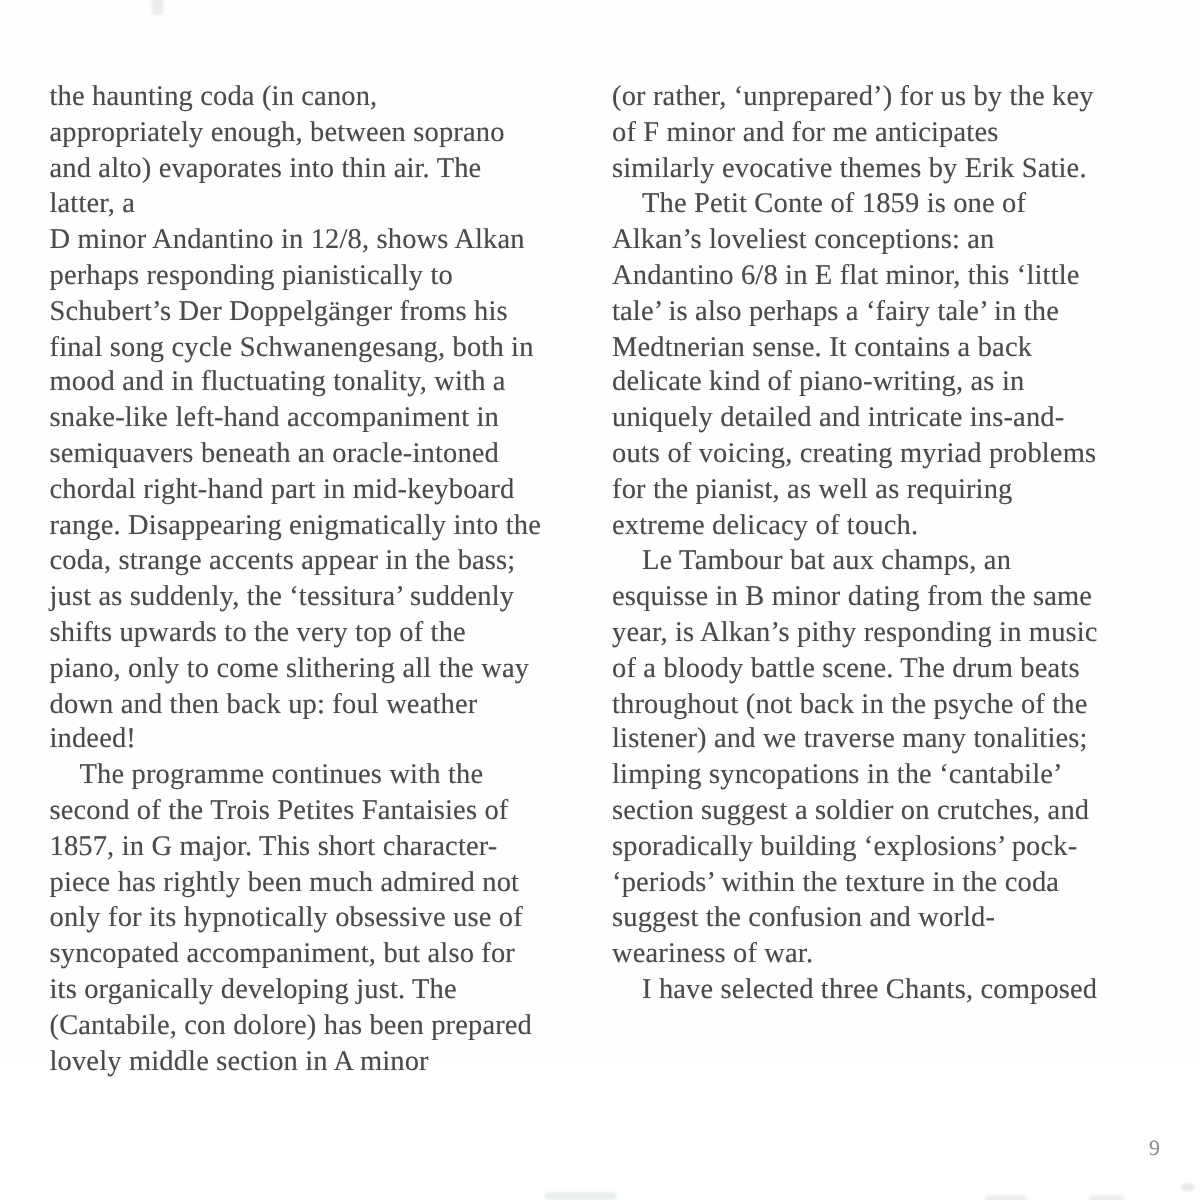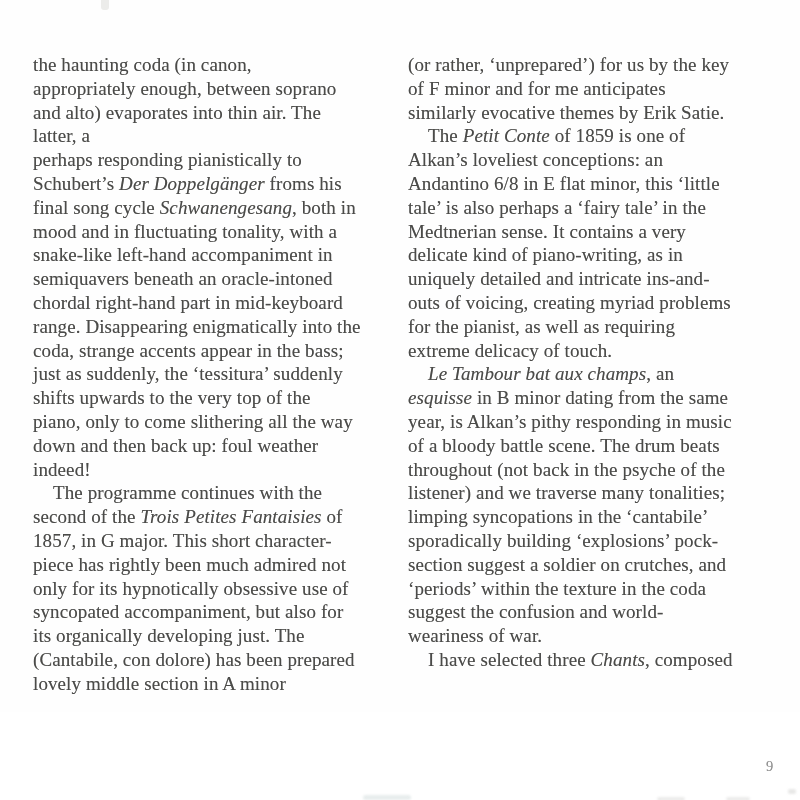--- a/index.html
+++ b/index.html
@@ -22,21 +22,21 @@
     font-size: 19px;
     line-height: 23.8px;
     letter-spacing: 0.1px;
     text-shadow: 0 0 0.5px rgba(75,75,73,0.45);
     white-space: nowrap;
   }
   .column.left  { left: 33px; }
   .column.right { left: 408px; }
   .line { height: 23.8px; }
   .line.indent { padding-left: 20px; }
-  .em { font-style: italic; }
+  .em { }
   .page-number {
     position: absolute;
     left: 766px; top: 758px;
     font-size: 14.5px;
     color: #8f8f8f;
     text-shadow: 0 0 0.5px rgba(143,143,143,0.4);
   }
   .scan-mark { position: absolute; pointer-events: none; }
   .mark-top {
     left: 101px; top: -3px; width: 8px; height: 13px;
@@ -64,20 +64,21 @@
 
 <div class="page">
 
   <span class="scan-mark mark-top"></span>
 
   <div class="column left">
       <div class="line"><span>the haunting coda (in canon,</span></div>
       <div class="line"><span>appropriately enough, between soprano</span></div>
       <div class="line"><span>and alto) evaporates into thin air. The</span></div>
       <div class="line"><span>latter, a</span></div>
+      <div class="line"><span>D minor Andantino in 12/8, shows Alkan</span></div>
       <div class="line"><span>perhaps responding pianistically to</span></div>
       <div class="line"><span>Schubert’s </span><span class="em">Der Doppelgänger</span><span> froms his</span></div>
       <div class="line"><span>final song cycle </span><span class="em">Schwanengesang</span><span>, both in</span></div>
       <div class="line"><span>mood and in fluctuating tonality, with a</span></div>
       <div class="line"><span>snake-like left-hand accompaniment in</span></div>
       <div class="line"><span>semiquavers beneath an oracle-intoned</span></div>
       <div class="line"><span>chordal right-hand part in mid-keyboard</span></div>
       <div class="line"><span>range. Disappearing enigmatically into the</span></div>
       <div class="line"><span>coda, strange accents appear in the bass;</span></div>
       <div class="line"><span>just as suddenly, the ‘tessitura’ suddenly</span></div>
@@ -97,35 +98,35 @@
     </div>
 
   <div class="column right">
       <div class="line"><span>(or rather, ‘unprepared’) for us by the key</span></div>
       <div class="line"><span>of F minor and for me anticipates</span></div>
       <div class="line"><span>similarly evocative themes by Erik Satie.</span></div>
       <div class="line indent"><span>The </span><span class="em">Petit Conte</span><span> of 1859 is one of</span></div>
       <div class="line"><span>Alkan’s loveliest conceptions: an</span></div>
       <div class="line"><span>Andantino 6/8 in E flat minor, this ‘little</span></div>
       <div class="line"><span>tale’ is also perhaps a ‘fairy tale’ in the</span></div>
-      <div class="line"><span>Medtnerian sense. It contains a very</span></div>
+      <div class="line"><span>Medtnerian sense. It contains a back</span></div>
       <div class="line"><span>delicate kind of piano-writing, as in</span></div>
       <div class="line"><span>uniquely detailed and intricate ins-and-</span></div>
       <div class="line"><span>outs of voicing, creating myriad problems</span></div>
       <div class="line"><span>for the pianist, as well as requiring</span></div>
       <div class="line"><span>extreme delicacy of touch.</span></div>
       <div class="line indent"><span class="em">Le Tambour bat aux champs</span><span>, an</span></div>
       <div class="line"><span class="em">esquisse</span><span> in B minor dating from the same</span></div>
       <div class="line"><span>year, is Alkan’s pithy responding in music</span></div>
       <div class="line"><span>of a bloody battle scene. The drum beats</span></div>
       <div class="line"><span>throughout (not back in the psyche of the</span></div>
       <div class="line"><span>listener) and we traverse many tonalities;</span></div>
       <div class="line"><span>limping syncopations in the ‘cantabile’</span></div>
+      <div class="line"><span>section suggest a soldier on crutches, and</span></div>
       <div class="line"><span>sporadically building ‘explosions’ pock-</span></div>
-      <div class="line"><span>section suggest a soldier on crutches, and</span></div>
       <div class="line"><span>‘periods’ within the texture in the coda</span></div>
       <div class="line"><span>suggest the confusion and world-</span></div>
       <div class="line"><span>weariness of war.</span></div>
       <div class="line indent"><span>I have selected three </span><span class="em">Chants</span><span>, composed</span></div>
     </div>
 
   <div class="page-number">9</div>
 
   <span class="scan-mark mark-bottom-1"></span>
   <span class="scan-mark mark-bottom-2"></span>

